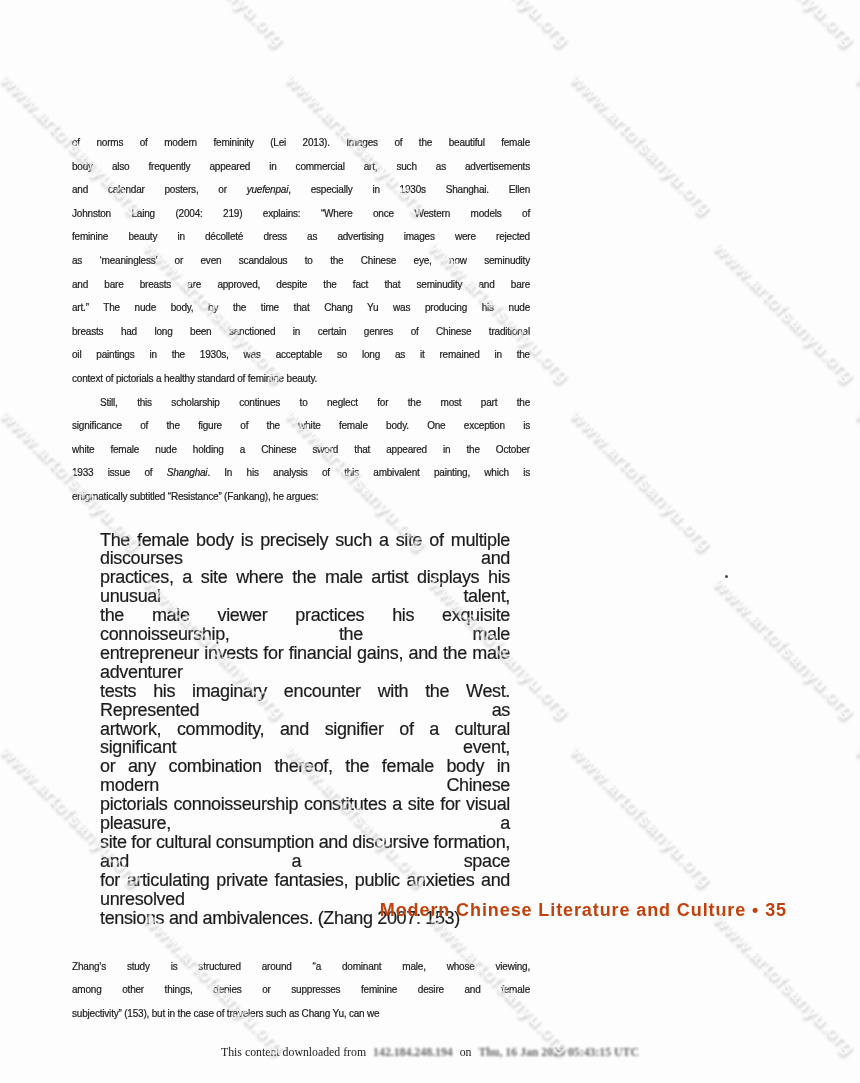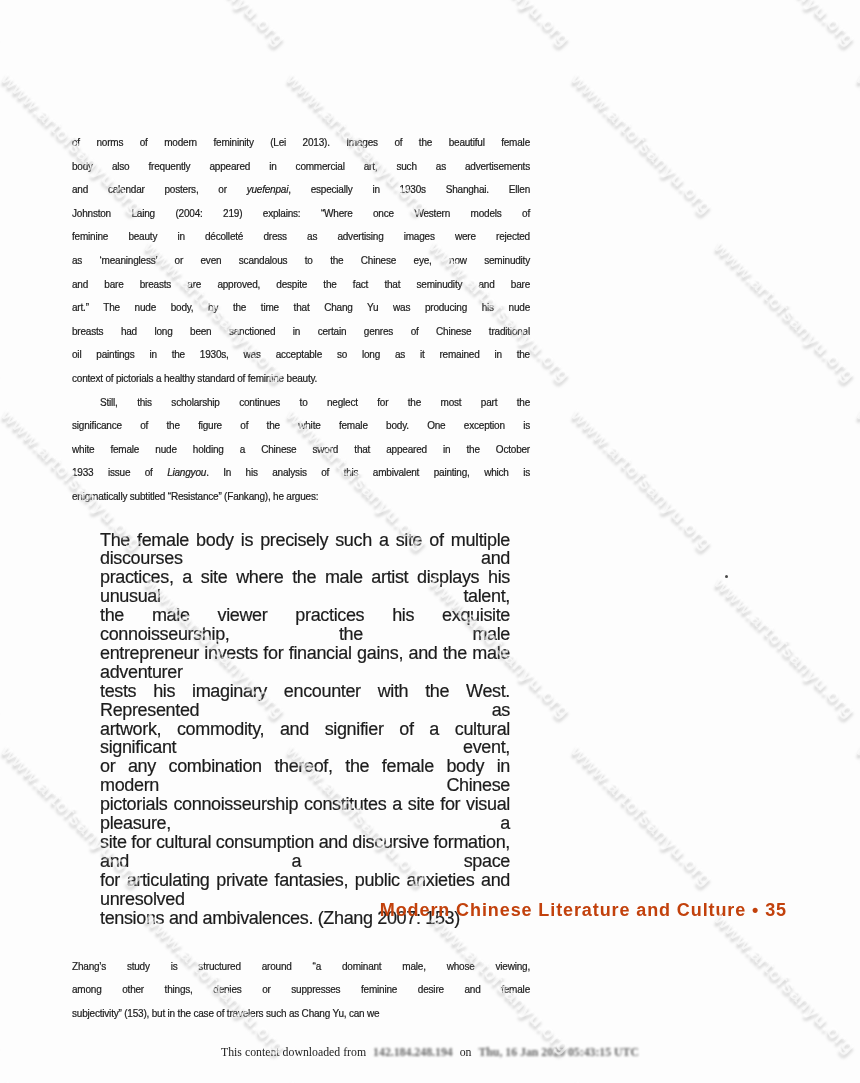--- a/index.html
+++ b/index.html
@@ -111,21 +111,21 @@
         <div class="tline"><span>and bare breasts are approved, despite the fact that seminudity and bare</span></div>
         <div class="tline"><span>art.” The nude body, by the time that Chang Yu was producing his nude</span></div>
         <div class="tline"><span>breasts had long been sanctioned in certain genres of Chinese traditional</span></div>
         <div class="tline"><span>oil paintings in the 1930s, was acceptable so long as it remained in the</span></div>
         <div class="tline last"><span>context of pictorials a healthy standard of feminine beauty.</span></div>
       </div>
       <div class="para body">
         <div class="tline ind"><span>Still, this scholarship continues to neglect for the most part the</span></div>
         <div class="tline"><span>significance of the figure of the white female body. One exception is</span></div>
         <div class="tline"><span>white female nude holding a Chinese sword that appeared in the October</span></div>
-        <div class="tline"><span>1933 issue of </span><span class="it">Liangyou</span><span>. In his analysis of this ambivalent painting, which is</span></div>
+        <div class="tline"><span>1933 issue of </span><span class="it">Shanghai</span><span>. In his analysis of this ambivalent painting, which is</span></div>
         <div class="tline last"><span>enigmatically subtitled “Resistance” (Fankang), he argues:</span></div>
       </div>
       <div class="para quote">
         <div class="tline"><span>The female body is precisely such a site of multiple discourses and</span></div>
         <div class="tline"><span>practices, a site where the male artist displays his unusual talent,</span></div>
         <div class="tline"><span>the male viewer practices his exquisite connoisseurship, the male</span></div>
         <div class="tline"><span>entrepreneur invests for financial gains, and the male adventurer</span></div>
         <div class="tline"><span>tests his imaginary encounter with the West. Represented as</span></div>
         <div class="tline"><span>artwork, commodity, and signifier of a cultural significant event,</span></div>
         <div class="tline"><span>or any combination thereof, the female body in modern Chinese</span></div>

